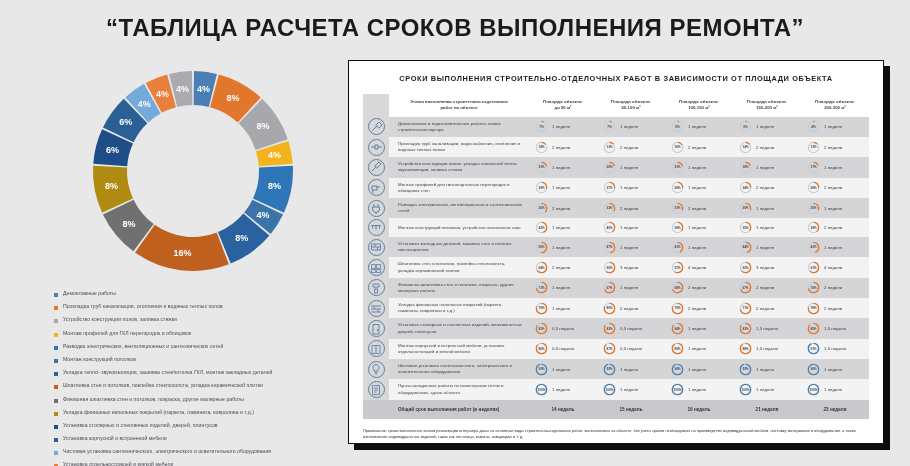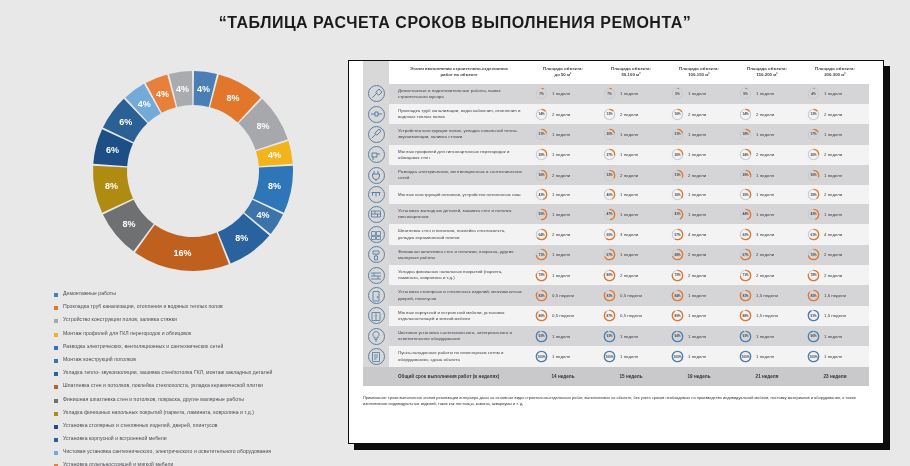--- a/index.html
+++ b/index.html
@@ -8,21 +8,21 @@
     background:#e8e8e8;
     font-family:"Liberation Sans","DejaVu Sans",sans-serif;
     color:#3b3b3b;
     position:relative;
   }
 
   
   .page-title{
     position:absolute;left:0;top:14px;width:910px;
     text-align:center;
-    font-size:16px;font-weight:700;letter-spacing:.5px;
+    font-size:24px;font-weight:700;letter-spacing:.5px;
     color:#1b1b1b;
     font-family:"Liberation Sans","DejaVu Sans",sans-serif;
     white-space:nowrap;
   }
 
   
   .donut-panel{position:absolute;left:48px;top:66px;width:290px;height:390px;}
   .donut-wrap{position:relative;width:210px;height:210px;margin:0 auto;}
   .donut-svg{display:block;}
   .donut-svg text{
@@ -229,20 +229,21 @@
       </div>
       <div class="legend-row">
         <span class="legend-bullet" style="background: rgb(232, 128, 60);"></span>
         <span class="legend-text">Установка отдельностоящей и мягкой мебели</span>
       </div>
     </div>
 </div>
 
 <div class="table-shadow"></div>
 <div class="table-card">
+  <div class="tbl-title">СРОКИ ВЫПОЛНЕНИЯ СТРОИТЕЛЬНО-ОТДЕЛОЧНЫХ РАБОТ В ЗАВИСИМОСТИ ОТ ПЛОЩАДИ ОБЪЕКТА</div>
 
   <table class="grid">
     <colgroup>
       <col class="c-icon">
         <col class="c-task">
       <col class="c-data">
         <col class="c-data">
         <col class="c-data">
         <col class="c-data">
         <col class="c-data">

